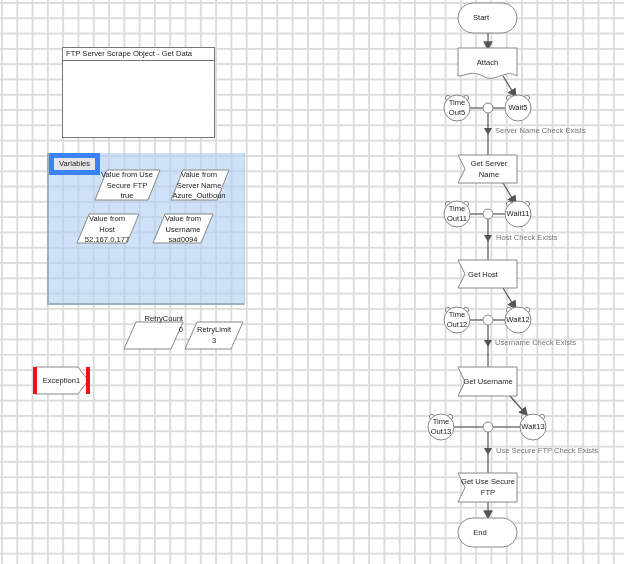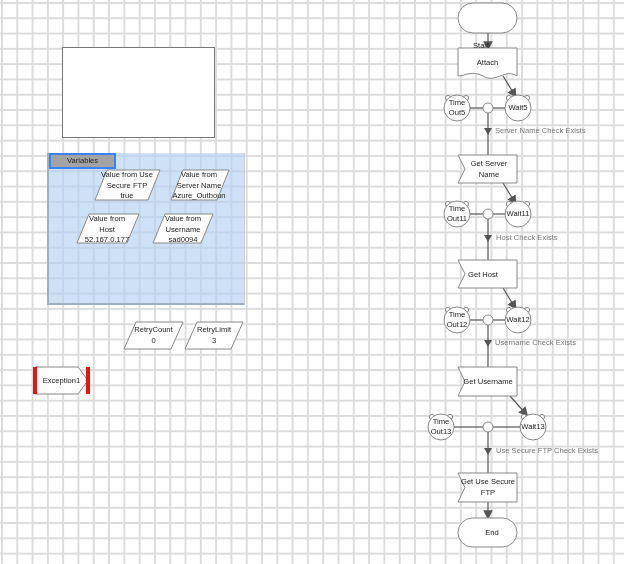--- a/index.html
+++ b/index.html
@@ -25,31 +25,32 @@
       padding-left: 3px; font-size: 7.6px; white-space: nowrap;
     }
     .note-body { padding: 1px 3px; font-size: 7.6px; line-height: 11px; }
     .block {
       position: absolute; left: 47px; top: 153px; width: 198px; height: 152px;
       background-color: rgba(176, 207, 240, 0.62);
       border-right: 1px solid #c4d2e0; border-bottom: 2px solid #9fb0c0;
       border-left: 2px solid #9fb0c0; box-sizing: border-box;
     }
     .block-label {
-      position: absolute; left: 0; top: 0; background: #a3a3a3; border: 2px solid #3b82f6;
-      padding: 0 16px; height: 12px; line-height: 12px; font-size: 7.6px;
+      position: absolute; left: 0; top: 0; background: #e5e5e5; border: 5px solid #3b82f6;
+      padding: 0 5px; height: 12px; line-height: 12px; font-size: 7.6px;
     }
     .lbl { position: absolute; text-align: center; font-size: 7.6px; line-height: 10.5px; white-space: nowrap; }
     .flowtext { position: absolute; text-align: center; font-size: 7.6px; line-height: 11px; }
     .edge-label { position: absolute; font-size: 7.6px; color: #777; white-space: nowrap; }
   </style>
 </head>
 <body>
 
 <div class="note">
+  <div class="note-title">FTP Server Scrape Object - Get Data</div>
 </div>
 
 <div class="block">
   <div class="block-label">Variables</div>
 </div>
 
 <svg id="canvas" width="624" height="564" xmlns="http://www.w3.org/2000/svg">
   <defs>
     <marker id="arrow" markerWidth="8" markerHeight="8" refX="4" refY="4" orient="auto">
       <path d="M0,0 L8,4 L0,8 z" fill="#555"></path>
@@ -180,43 +181,43 @@
 <div class="lbl" style="left:76px;top:214px;width:62px;">
   <div>Value from</div>
   <div>Host</div>
   <div>52.167.0.177</div>
 </div>
 <div class="lbl" style="left:152px;top:214px;width:62px;">
   <div>Value from</div>
   <div>Username</div>
   <div>sad0094</div>
 </div>
-<div class="lbl" style="left:124px;top:325px;width:59px;">
+<div class="lbl" style="left:124px;top:314px;width:59px;text-align:right;">
   <div>RetryCount</div>
   <div>0</div>
 </div>
 <div class="lbl" style="left:185px;top:325px;width:58px;">
   <div>RetryLimit</div>
   <div>3</div>
 </div>
 <div class="lbl" style="left:37px;top:376px;width:49px;">Exception1</div>
 
-<div class="flowtext" style="left:458px;top:12px;width:46px;margin-top:28px;">Start</div>
+<div class="flowtext" style="left:458px;top:12px;width:46px;">Start</div>
 <div class="flowtext" style="left:458px;top:57px;width:59px;">Attach</div>
 <div class="flowtext" style="left:461px;top:158px;width:56px;">
   <div>Get Server</div>
   <div>Name</div>
 </div>
 <div class="flowtext" style="left:461px;top:269px;width:44px;">Get Host</div>
 <div class="flowtext" style="left:459px;top:376px;width:58px;">Get Username</div>
 <div class="flowtext" style="left:459px;top:476px;width:58px;">
   <div>Get Use Secure</div>
   <div>FTP</div>
 </div>
-<div class="flowtext" style="left:458px;top:527px;width:44px;padding-left:12px;">End</div>
+<div class="flowtext" style="left:458px;top:527px;width:44px;">End</div>
 
 <div class="edge-label" style="left:495px;top:126px;">Server Name Check Exists</div>
 <div class="edge-label" style="left:496px;top:233px;">Host Check Exists</div>
 <div class="edge-label" style="left:495px;top:338px;">Username Check Exists</div>
 <div class="edge-label" style="left:496px;top:446px;">Use Secure FTP Check Exists</div>
 
 <div id="wait-labels">
     <div class="flowtext" style="left: 444px; top: 98px; width: 26px; line-height: 10px;">
       <div>Time</div>
       <div>Out5</div>

